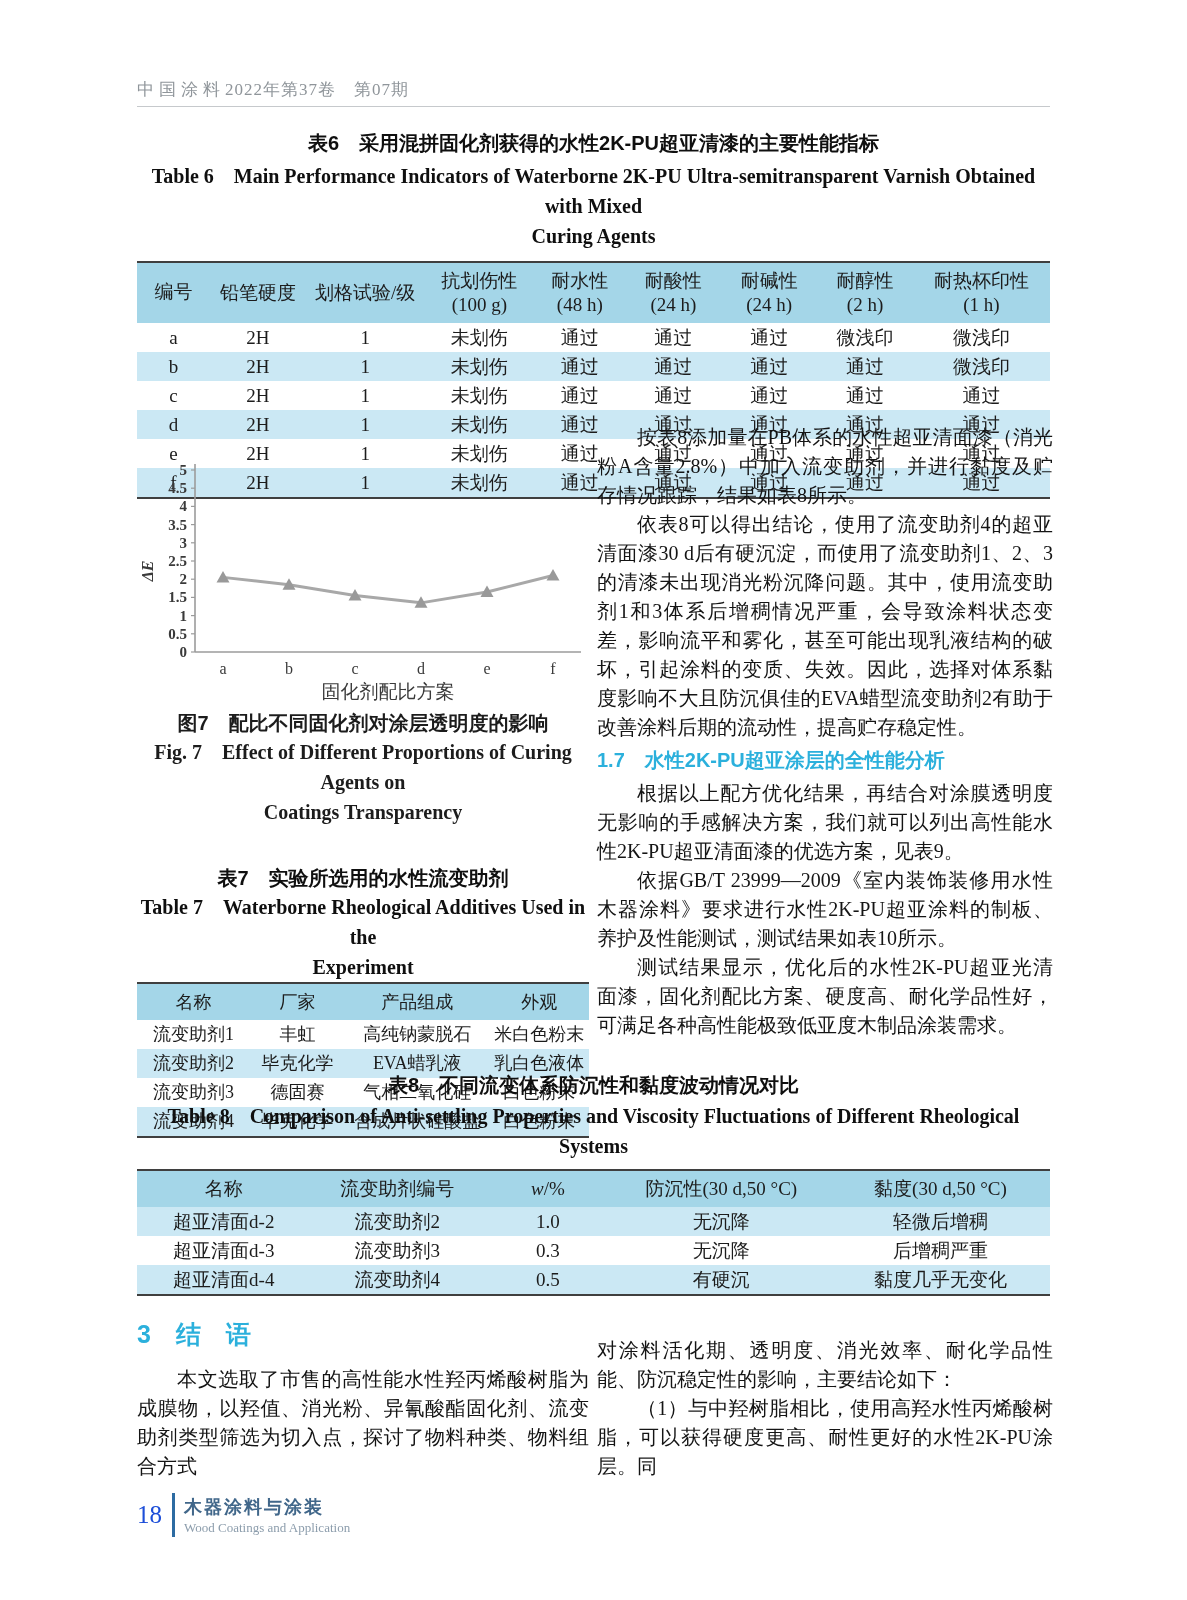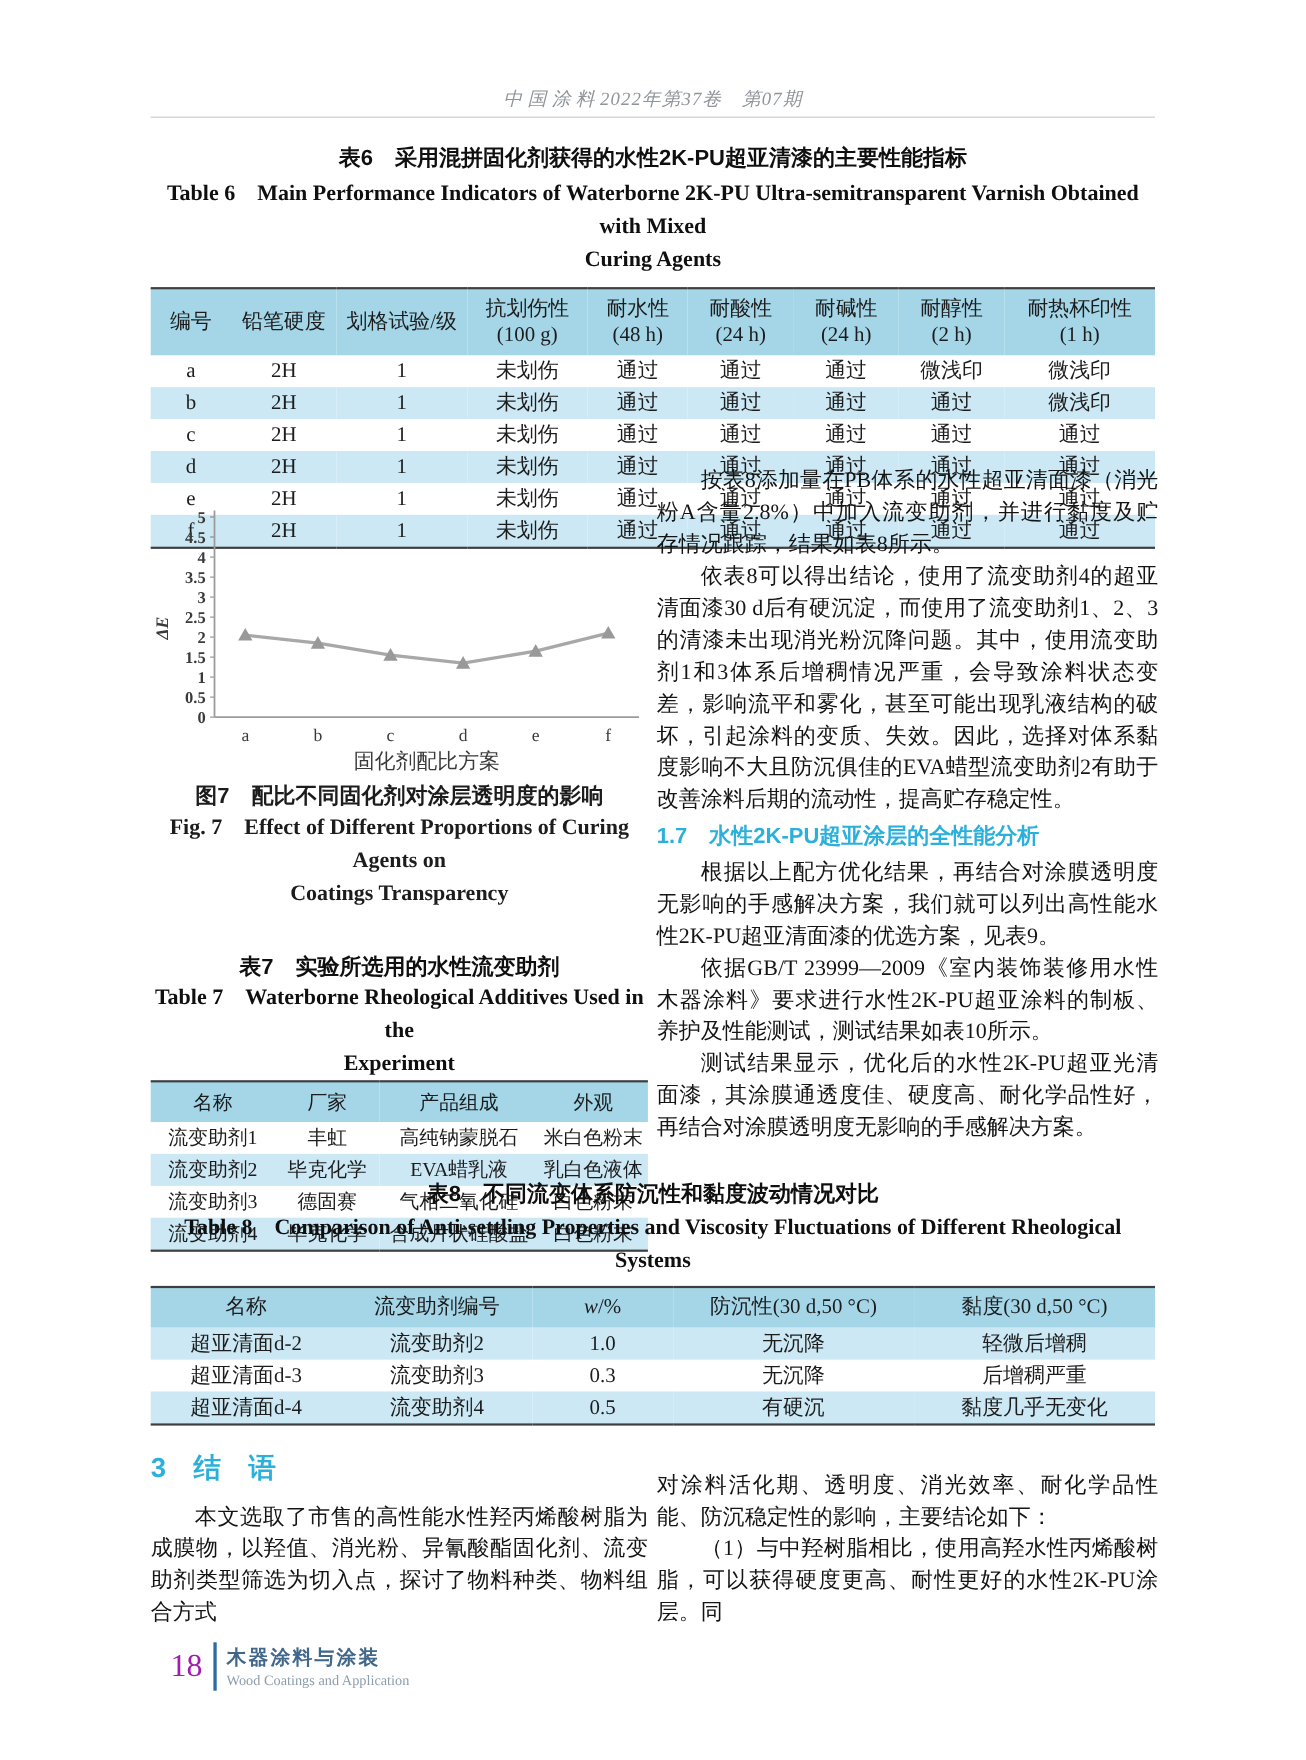--- a/index.html
+++ b/index.html
@@ -1,22 +1,22 @@
 <!DOCTYPE html>
 <html><head>
 <meta charset="utf-8">
 <style>
   html,body{margin:0;padding:0;background:#e8e8e8;}
   .page{position:relative;width:1187px;height:1600px;background:#ffffff;margin:0 auto;
         font-family:"Liberation Serif", serif;color:#1c1c1c;overflow:hidden;}
 
   
   .pg-header{position:absolute;top:78px;left:137px;width:913px;display:flex;
-             justify-content:center;align-items:flex-end;
-             font-size:17px;color:#8f959a;font-style:italic;}
+             justify-content:flex-start;align-items:flex-end;
+             font-size:17px;color:#8f959a;}
   .journal-name{letter-spacing:5px;}
   .issue-info{letter-spacing:1px;}
   .pg-rule{position:absolute;top:106px;left:137px;width:913px;border-top:1px solid #c6c9cc;}
 
   
   .tbl-title-cn{font-family:"Liberation Sans", sans-serif;font-weight:bold;
                 font-size:20px;text-align:center;color:#0f0f0f;}
   .tbl-title-en{font-weight:bold;font-size:20px;text-align:center;line-height:30px;color:#0f0f0f;}
 
   
@@ -47,21 +47,21 @@
   .sub-heading{font-family:"Liberation Sans", sans-serif;font-weight:bold;color:#2bb0dc;
                font-size:20px;margin:4px 0 4px 0;line-height:29px;}
   .sec-heading{font-family:"Liberation Sans", sans-serif;font-weight:bold;color:#2bb0dc;
                font-size:25px;margin:0 0 14px 0;}
 
   .tbl8-block{position:absolute;top:1072px;left:137px;width:913px;}
   .tbl8-block .tbl-title-en{margin:2px 0 8px 0;}
 
   
   .pg-footer{position:absolute;top:1493px;left:137px;display:flex;align-items:center;}
-  .pg-num{font-size:29px;color:#a21caf;margin-right:10px;margin-left:18px;}
+  .pg-num{font-size:25px;color:#1d4ed8;margin-right:10px;}
   .footer-bar{width:3px;height:44px;background:#2d6ba2;margin-right:9px;}
   .footer-cn{display:block;font-family:"Liberation Sans", sans-serif;font-weight:bold;
              font-size:18px;color:#41678a;letter-spacing:2px;line-height:24px;}
   .footer-en{display:block;font-size:13px;color:#8c9dac;line-height:17px;}
 
   #chart svg{display:block;}
 </style>
 </head>
 <body>
 
@@ -257,21 +257,21 @@
         </table>
     </div>
   </section>
 
   <section class="col-right-1">
     <p class="body-par indent">按表8添加量在PB体系的水性超亚清面漆（消光粉A含量2.8%）中加入流变助剂，并进行黏度及贮存情况跟踪，结果如表8所示。</p>
     <p class="body-par indent">依表8可以得出结论，使用了流变助剂4的超亚清面漆30 d后有硬沉淀，而使用了流变助剂1、2、3的清漆未出现消光粉沉降问题。其中，使用流变助剂1和3体系后增稠情况严重，会导致涂料状态变差，影响流平和雾化，甚至可能出现乳液结构的破坏，引起涂料的变质、失效。因此，选择对体系黏度影响不大且防沉俱佳的EVA蜡型流变助剂2有助于改善涂料后期的流动性，提高贮存稳定性。</p>
     <h3 class="sub-heading">1.7　水性2K-PU超亚涂层的全性能分析</h3>
     <p class="body-par indent">根据以上配方优化结果，再结合对涂膜透明度无影响的手感解决方案，我们就可以列出高性能水性2K-PU超亚清面漆的优选方案，见表9。</p>
     <p class="body-par indent">依据GB/T 23999—2009《室内装饰装修用水性木器涂料》要求进行水性2K-PU超亚涂料的制板、养护及性能测试，测试结果如表10所示。</p>
-    <p class="body-par indent">测试结果显示，优化后的水性2K-PU超亚光清面漆，其涂膜通透度佳、硬度高、耐化学品性好，再结合对涂膜透明度无影响的手感解决方案。</p>
+    <p class="body-par indent">测试结果显示，优化后的水性2K-PU超亚光清面漆，固化剂配比方案、硬度高、耐化学品性好，可满足各种高性能极致低亚度木制品涂装需求。</p>
   </section>
 
   <section class="tbl8-block">
     <div class="tbl-title-cn">表8　不同流变体系防沉性和黏度波动情况对比</div>
     <div class="tbl-title-en">Table 8　Comparison of Anti-settling Properties and Viscosity Fluctuations of Different Rheological Systems</div>
     <table id="table8" class="paper-table">
         <thead>
           <tr>
             <th style="width: 19%;">名称</th>
             <th style="width: 19%;">流变助剂编号</th>

